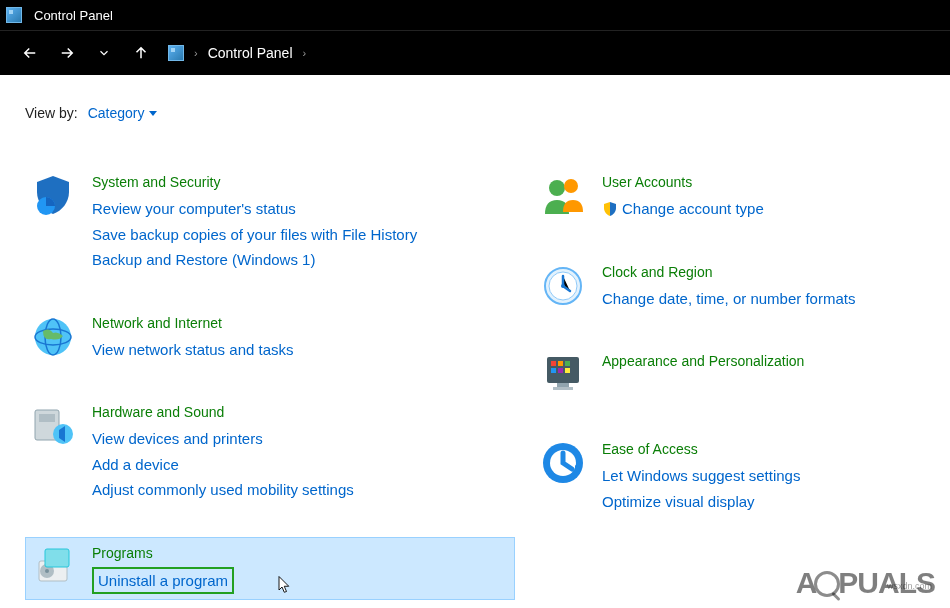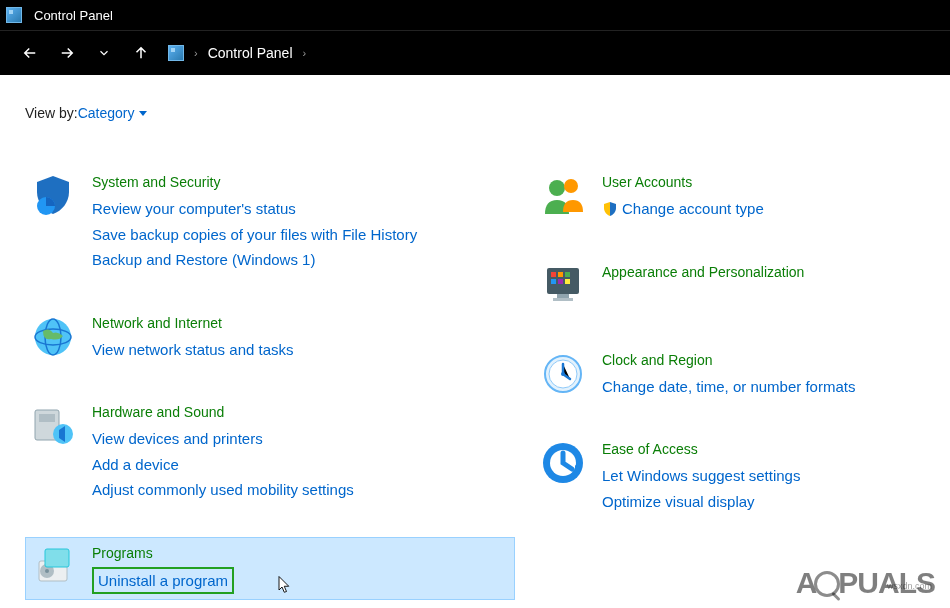--- a/index.html
+++ b/index.html
@@ -15,21 +15,21 @@
     .navbar { background: #000; height: 45px; display: flex; align-items: center; padding: 0 12px; gap: 2px; border-top: 1px solid #222; }
     .nav-btn { width: 35px; height: 30px; display: flex; align-items: center; justify-content: center; color: #fff; cursor: pointer; }
     .nav-btn svg { stroke: #fff; fill: none; stroke-width: 2; }
     .addr-box { display: flex; align-items: center; gap: 10px; margin-left: 8px; color: #fff; font-size: 14px; }
     .addr-box .chev { color: #999; font-size: 11px; }
 
     
     .content { padding: 30px 25px 0 25px; }
     .header-row { display: flex; justify-content: space-between; align-items: center; margin-bottom: 45px; }
     .header-title { color: #003399; font-size: 22px; font-weight: 400; }
-    .view-by { font-size: 14px; color: #222; display: flex; align-items: center; margin-right: 50px; }
+    .view-by { font-size: 14px; color: #222; display: flex; align-items: center; gap: 10px; margin-right: 50px; }
     .view-by-value { color: #0066cc; display: flex; align-items: center; gap: 5px; cursor: pointer; }
     .view-by-value::after { content: ""; width: 0; height: 0; border-left: 4px solid transparent; border-right: 4px solid transparent; border-top: 5px solid #0066cc; display: inline-block; }
 
     .columns { display: flex; gap: 20px; }
     .col { flex: 1; }
     .col.left { flex: 0 0 490px; }
 
     .cat { display: flex; gap: 15px; margin-bottom: 28px; padding: 6px 4px; position: relative; }
     .cat.sel { background: #cce8ff; border: 1px solid #99d1ff; padding: 5px 3px; }
     .cat-icon { width: 48px; height: 48px; flex-shrink: 0; display: flex; align-items: center; justify-content: center; }
@@ -177,20 +177,35 @@
             </svg>
         </div>
         <div class="cat-body">
           <div class="cat-title">User Accounts</div>
           <span class="cat-link">
             <svg class="shield" viewBox="0 0 16 16">
                 <path fill="#1e6fc1" d="M8 1l6 2v4c0 4-3 7-6 8V1z"></path>
                 <path fill="#ffc107" d="M8 1L2 3v4c0 4 3 7 6 8V1z"></path>
               </svg><span>Change account type</span>
           </span>
+        </div>
+      </div>
+
+      <div class="cat">
+        <div class="cat-icon">
+          <svg width="48" height="48" viewBox="0 0 48 48">
+              <circle cx="24" cy="24" r="18" fill="#e3f2fd" stroke="#64b5f6" stroke-width="2"></circle>
+              <circle cx="24" cy="24" r="14" fill="#fff" stroke="#90caf9"></circle>
+              <path stroke="#1976d2" stroke-width="2.5" stroke-linecap="round" d="M24 14v10l7 5"></path>
+              <circle cx="24" cy="24" r="2" fill="#1976d2"></circle>
+            </svg>
+        </div>
+        <div class="cat-body">
+          <div class="cat-title">Clock and Region</div>
+          <span class="cat-link">Change date, time, or number formats</span>
         </div>
       </div>
 
       <div class="cat">
         <div class="cat-icon">
           <svg width="48" height="48" viewBox="0 0 48 48">
               <rect x="8" y="6" width="32" height="26" rx="2" fill="#455a64"></rect>
               <rect x="12" y="10" width="5" height="5" fill="#f44336"></rect>
               <rect x="19" y="10" width="5" height="5" fill="#ff9800"></rect>
               <rect x="26" y="10" width="5" height="5" fill="#4caf50"></rect>
@@ -202,35 +217,20 @@
             </svg>
         </div>
         <div class="cat-body">
           <div class="cat-title">Appearance and Personalization</div>
         </div>
       </div>
 
       <div class="cat">
         <div class="cat-icon">
           <svg width="48" height="48" viewBox="0 0 48 48">
-              <circle cx="24" cy="24" r="18" fill="#e3f2fd" stroke="#64b5f6" stroke-width="2"></circle>
-              <circle cx="24" cy="24" r="14" fill="#fff" stroke="#90caf9"></circle>
-              <path stroke="#1976d2" stroke-width="2.5" stroke-linecap="round" d="M24 14v10l7 5"></path>
-              <circle cx="24" cy="24" r="2" fill="#1976d2"></circle>
-            </svg>
-        </div>
-        <div class="cat-body">
-          <div class="cat-title">Clock and Region</div>
-          <span class="cat-link">Change date, time, or number formats</span>
-        </div>
-      </div>
-
-      <div class="cat">
-        <div class="cat-icon">
-          <svg width="48" height="48" viewBox="0 0 48 48">
               <circle cx="24" cy="24" r="20" fill="#1e88e5"></circle>
               <circle cx="24" cy="24" r="13" fill="#fff"></circle>
               <path fill="none" stroke="#1e88e5" stroke-width="5" stroke-linecap="round" d="M24 14v10l9 6"></path>
               <path fill="#1e88e5" d="M36 26l6 4-6 4z"></path>
             </svg>
         </div>
         <div class="cat-body">
           <div class="cat-title">Ease of Access</div>
           <span class="cat-link">Let Windows suggest settings</span>
           <span class="cat-link">Optimize visual display</span>

